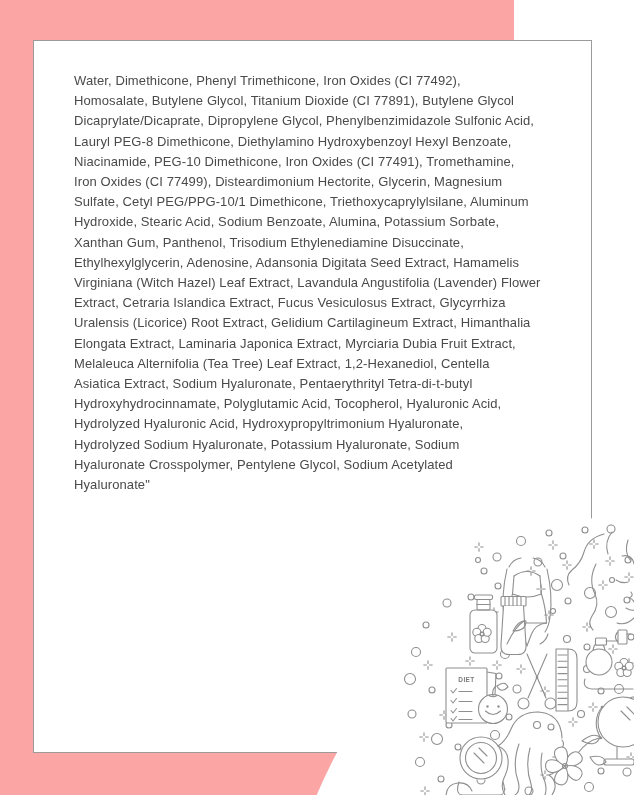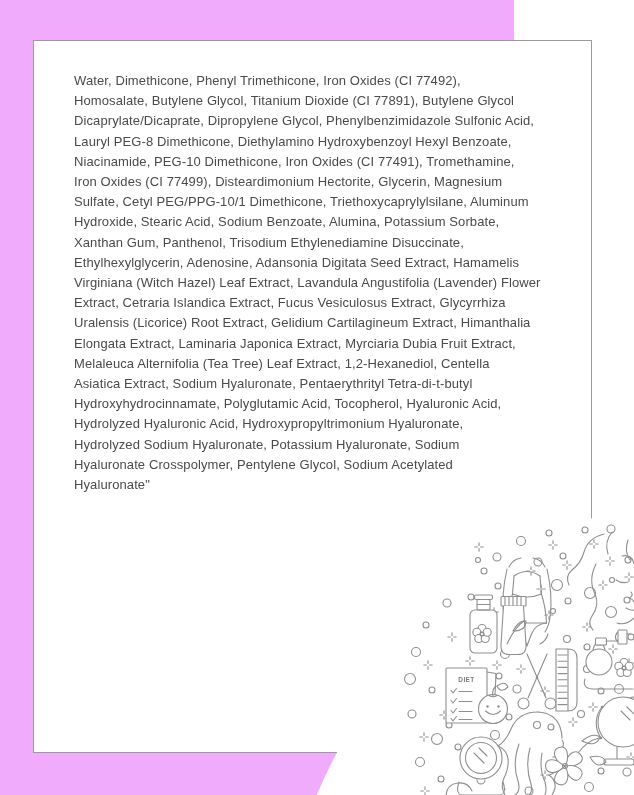--- a/index.html
+++ b/index.html
@@ -3,21 +3,21 @@
 <meta charset="utf-8">
 <style>
   html,body{margin:0;padding:0;}
   body{
     width:634px;height:795px;
     background:#ffffff;
     font-family:"Liberation Sans","DejaVu Sans",sans-serif;
     position:relative;
     overflow:hidden;
   }
-  .page{position:absolute;inset:0;width:514px;height:795px;background:#f0abfc;}
+  .page{position:absolute;inset:0;width:514px;height:795px;background:#fca5a5;}
   .doc-box{
     position:absolute;
     left:33px;top:40px;
     width:559px;height:713px;
     border:1px solid #9b9b9b;
     background:#fff;
     box-sizing:border-box;
   }
   .ingredients{
     position:absolute;

